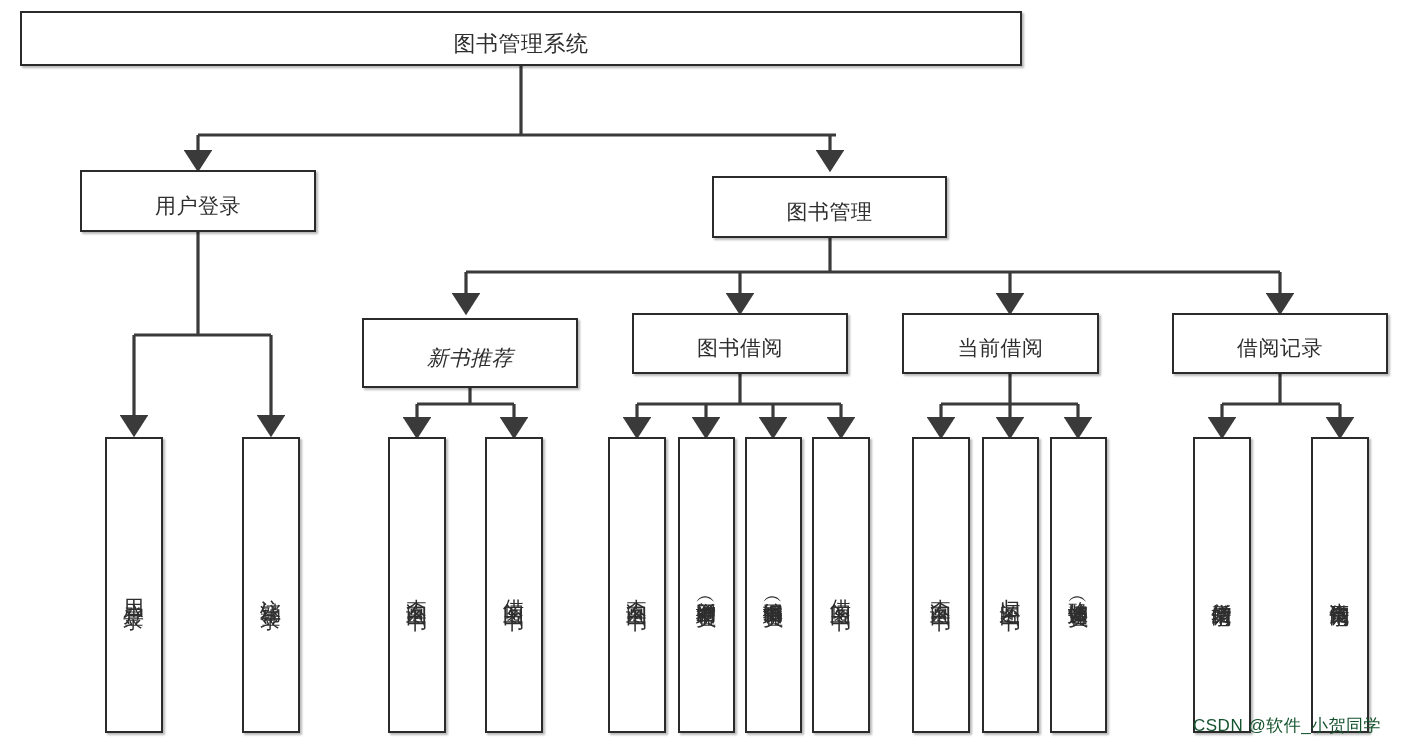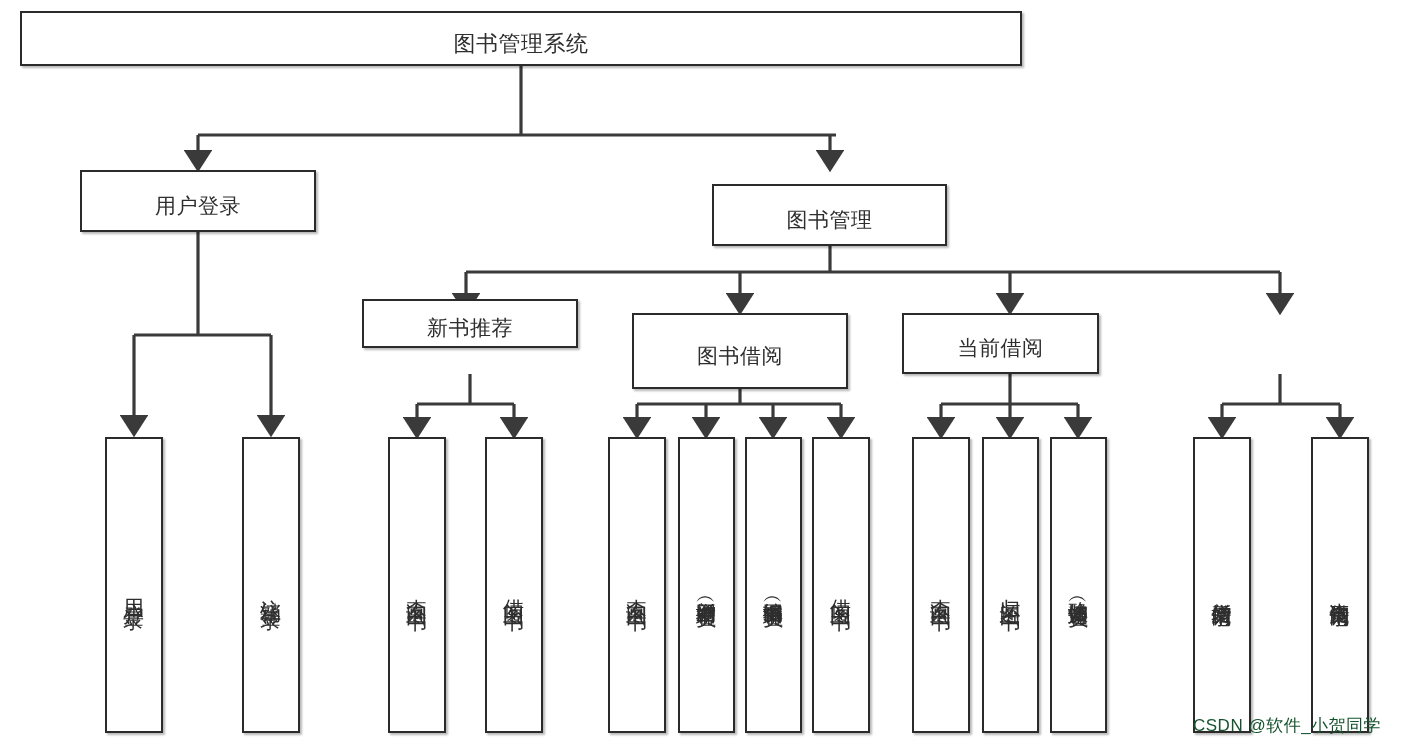--- a/index.html
+++ b/index.html
@@ -110,32 +110,35 @@
     </g>
   </svg>
 
   <div class="node root h-node" style="left:20px;top:11px;width:1002px;height:55px;">
     <span class="lbl">图书管理系统</span>
   </div>
 
   <div class="node h-node" style="left:80px;top:170px;width:236px;height:62px;">
     <span class="lbl">用户登录</span>
   </div>
-  <div class="node h-node" style="left:712px;top:184px;width:235px;height:62px;">
+  <div class="node h-node" style="left:712px;top:176px;width:235px;height:62px;">
     <span class="lbl">图书管理</span>
   </div>
 
-  <div class="node h-node" style="left:362px;top:299px;width:216px;height:49px;">
+  <div class="node h-node" style="left:362px;top:318px;width:216px;height:70px;font-style:italic;">
     <span class="lbl">新书推荐</span>
   </div>
-  <div class="node h-node" style="left:632px;top:313px;width:216px;height:76px;">
+  <div class="node h-node" style="left:632px;top:313px;width:216px;height:61px;">
     <span class="lbl">图书借阅</span>
   </div>
   <div class="node h-node" style="left:902px;top:313px;width:197px;height:61px;">
     <span class="lbl">当前借阅</span>
+  </div>
+  <div class="node h-node" style="left:1172px;top:313px;width:216px;height:61px;">
+    <span class="lbl">借阅记录</span>
   </div>
 
   <div class="node leaf" style="left:105px;top:437px;width:58px;height:296px;">
     <span class="lbl">用户登录</span>
   </div>
   <div class="node leaf" style="left:242px;top:437px;width:58px;height:296px;">
     <span class="lbl">注销登录</span>
   </div>
 
   <div class="node leaf" style="left:388px;top:437px;width:58px;height:296px;">

